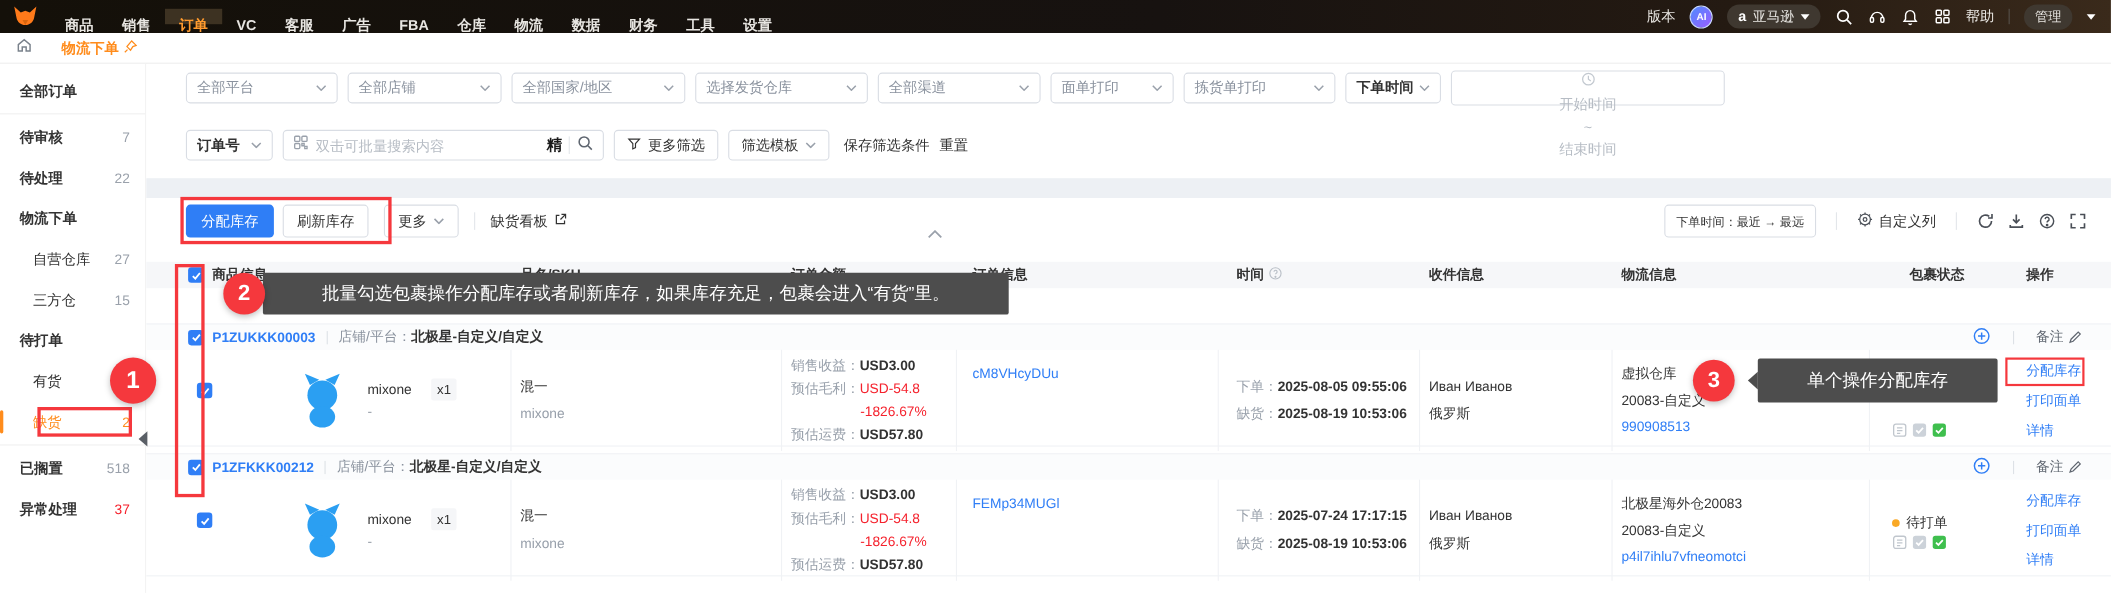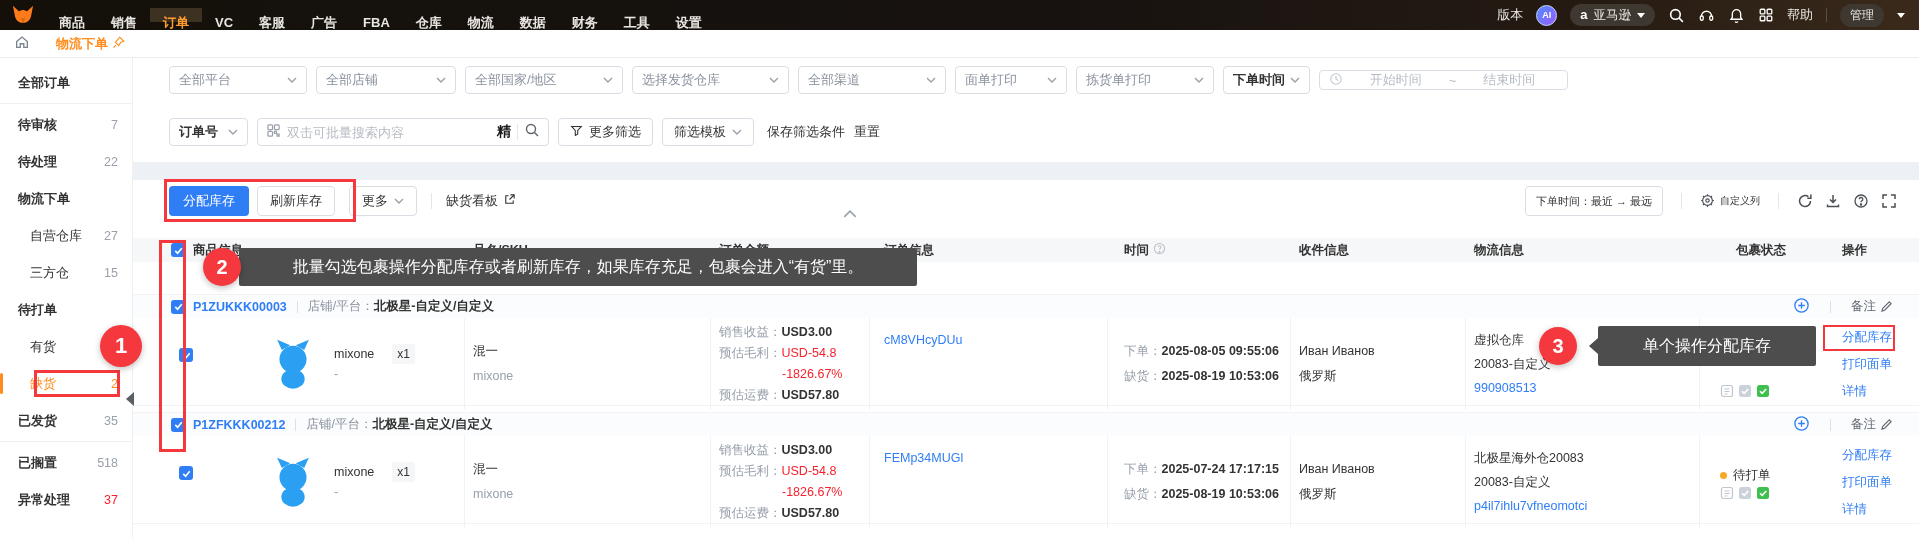--- a/index.html
+++ b/index.html
@@ -42,22 +42,22 @@
   .main { flex:1; background:#fff; position:relative; }
 
   
   .filter-card { padding:8px 20px 0 36px; }
   .frow { display:flex; gap:9px; height:28px; align-items:center; }
   .frow2 { margin-top:24px; }
   .sel { border:1px solid #d9dde4; border-radius:4px; height:28px; background:#fff; color:#8a929e; font-size:13px;
          display:flex; align-items:center; padding:0 9px; cursor:pointer; }
   .sel span { flex:1; white-space:nowrap; overflow:hidden; }
   .sel.dark { color:#333; font-weight:700; }
-  .datebox { border:1px solid #d9dde4; border-radius:4px; height:20px; background:#fff; color:#b6bcc4; font-size:13px;
-             display:flex; align-items:center; padding:0 9px; width:249px; gap:4px; }
+  .datebox { border:1px solid #d9dde4; border-radius:4px; height:32px; background:#fff; color:#b6bcc4; font-size:13px;
+             display:flex; align-items:center; padding:0 9px; width:249px; gap:4px;flex-direction:column; }
   .datebox .ph { flex:1; text-align:center; color:#b6bcc4; }
   .searchbox { border:1px solid #d9dde4; border-radius:4px; height:28px; background:#fff; display:flex; align-items:center;
                width:292px; padding:0 8px; gap:6px; }
   .searchbox input { border:none; outline:none; flex:1; font-size:13px; color:#333; font-family:inherit; min-width:0; }
   .searchbox input::placeholder { color:#b6bcc4; }
   .exact { font-weight:700; color:#1a1a1a; font-size:14px; cursor:pointer; }
   .sb-div { width:1px; height:16px; background:#e3e6ea; }
   .fbtn { border:1px solid #d9dde4; border-radius:4px; height:28px; background:#fff; color:#333; font-size:13px;
           display:flex; align-items:center; gap:6px; padding:0 11px; cursor:pointer; white-space:nowrap; }
   .textbtn { color:#333; font-size:13px; cursor:pointer; white-space:nowrap; }
@@ -68,21 +68,21 @@
   
   .toolbar { display:flex; align-items:center; gap:8px; padding:0 22px 0 36px; margin-top:6px; height:30px; }
   .btn-primary { background:#2f7ef6; color:#fff; border:none; border-radius:4px; padding:0 14px; height:30px; font-size:13px; cursor:pointer; font-family:inherit; }
   .btn { border:1px solid #d9dde4; border-radius:4px; background:#fff; color:#333; padding:0 12px; height:30px; font-size:13px;
          display:flex; align-items:center; gap:6px; cursor:pointer; font-family:inherit; }
   .vdiv { width:1px; height:16px; background:#e3e6ea; margin:0 6px; }
   .toolbar-right { margin-left:auto; display:flex; align-items:center; gap:12px; }
   .sort-box { border:1px solid #d9dde4; border-radius:4px; height:30px; padding:0 10px; font-size:11px; color:#333;
               display:flex; align-items:center; cursor:pointer; white-space:nowrap; }
   .tb-icon { color:#4a4f57; display:flex; cursor:pointer; }
-  .custom-cols { display:flex; align-items:center; gap:5px; color:#333; font-size:10px; cursor:pointer; }
+  .custom-cols { display:flex; align-items:center; gap:5px; color:#333; font-size:13px; cursor:pointer; }
 
   
   .thead { margin-top:22px; height:24px; background:#f6f7f9; display:grid; grid-template-columns:var(--cols);
            align-items:center; font-size:12.5px; font-weight:700; color:#333; }
   .thead .hc { padding-left:8px; display:flex; align-items:center; gap:4px; white-space:nowrap; }
   .cb { width:14px; height:14px; border-radius:3px; background:#2f7ef6; display:flex; align-items:center; justify-content:center;
         margin-left:38px; cursor:pointer; flex:none; }
 
   .band { margin-top:32px; height:24px; display:flex; align-items:center; font-size:12.5px; border-top:1px solid #f0f2f5; background:#fbfcfd; }
   .band.b2 { margin-top:6px; }
@@ -248,24 +248,20 @@
     <div class="side-item">
       <span>待打单</span>
     </div>
     <div class="side-item child">
       <span>有货</span>
     </div>
     <div class="side-item child active">
       <span>缺货</span>
       <span class="cnt" style="color:#ff8c1c">2</span>
     </div>
-    <div class="side-item">
-      <span>已发货</span>
-      <span class="cnt">35</span>
-    </div>
     <div class="side-div"></div>
     <div class="side-item">
       <span>已搁置</span>
       <span class="cnt">518</span>
     </div>
     <div class="side-item">
       <span>异常处理</span>
       <span class="cnt red">37</span>
     </div>
   </div>

